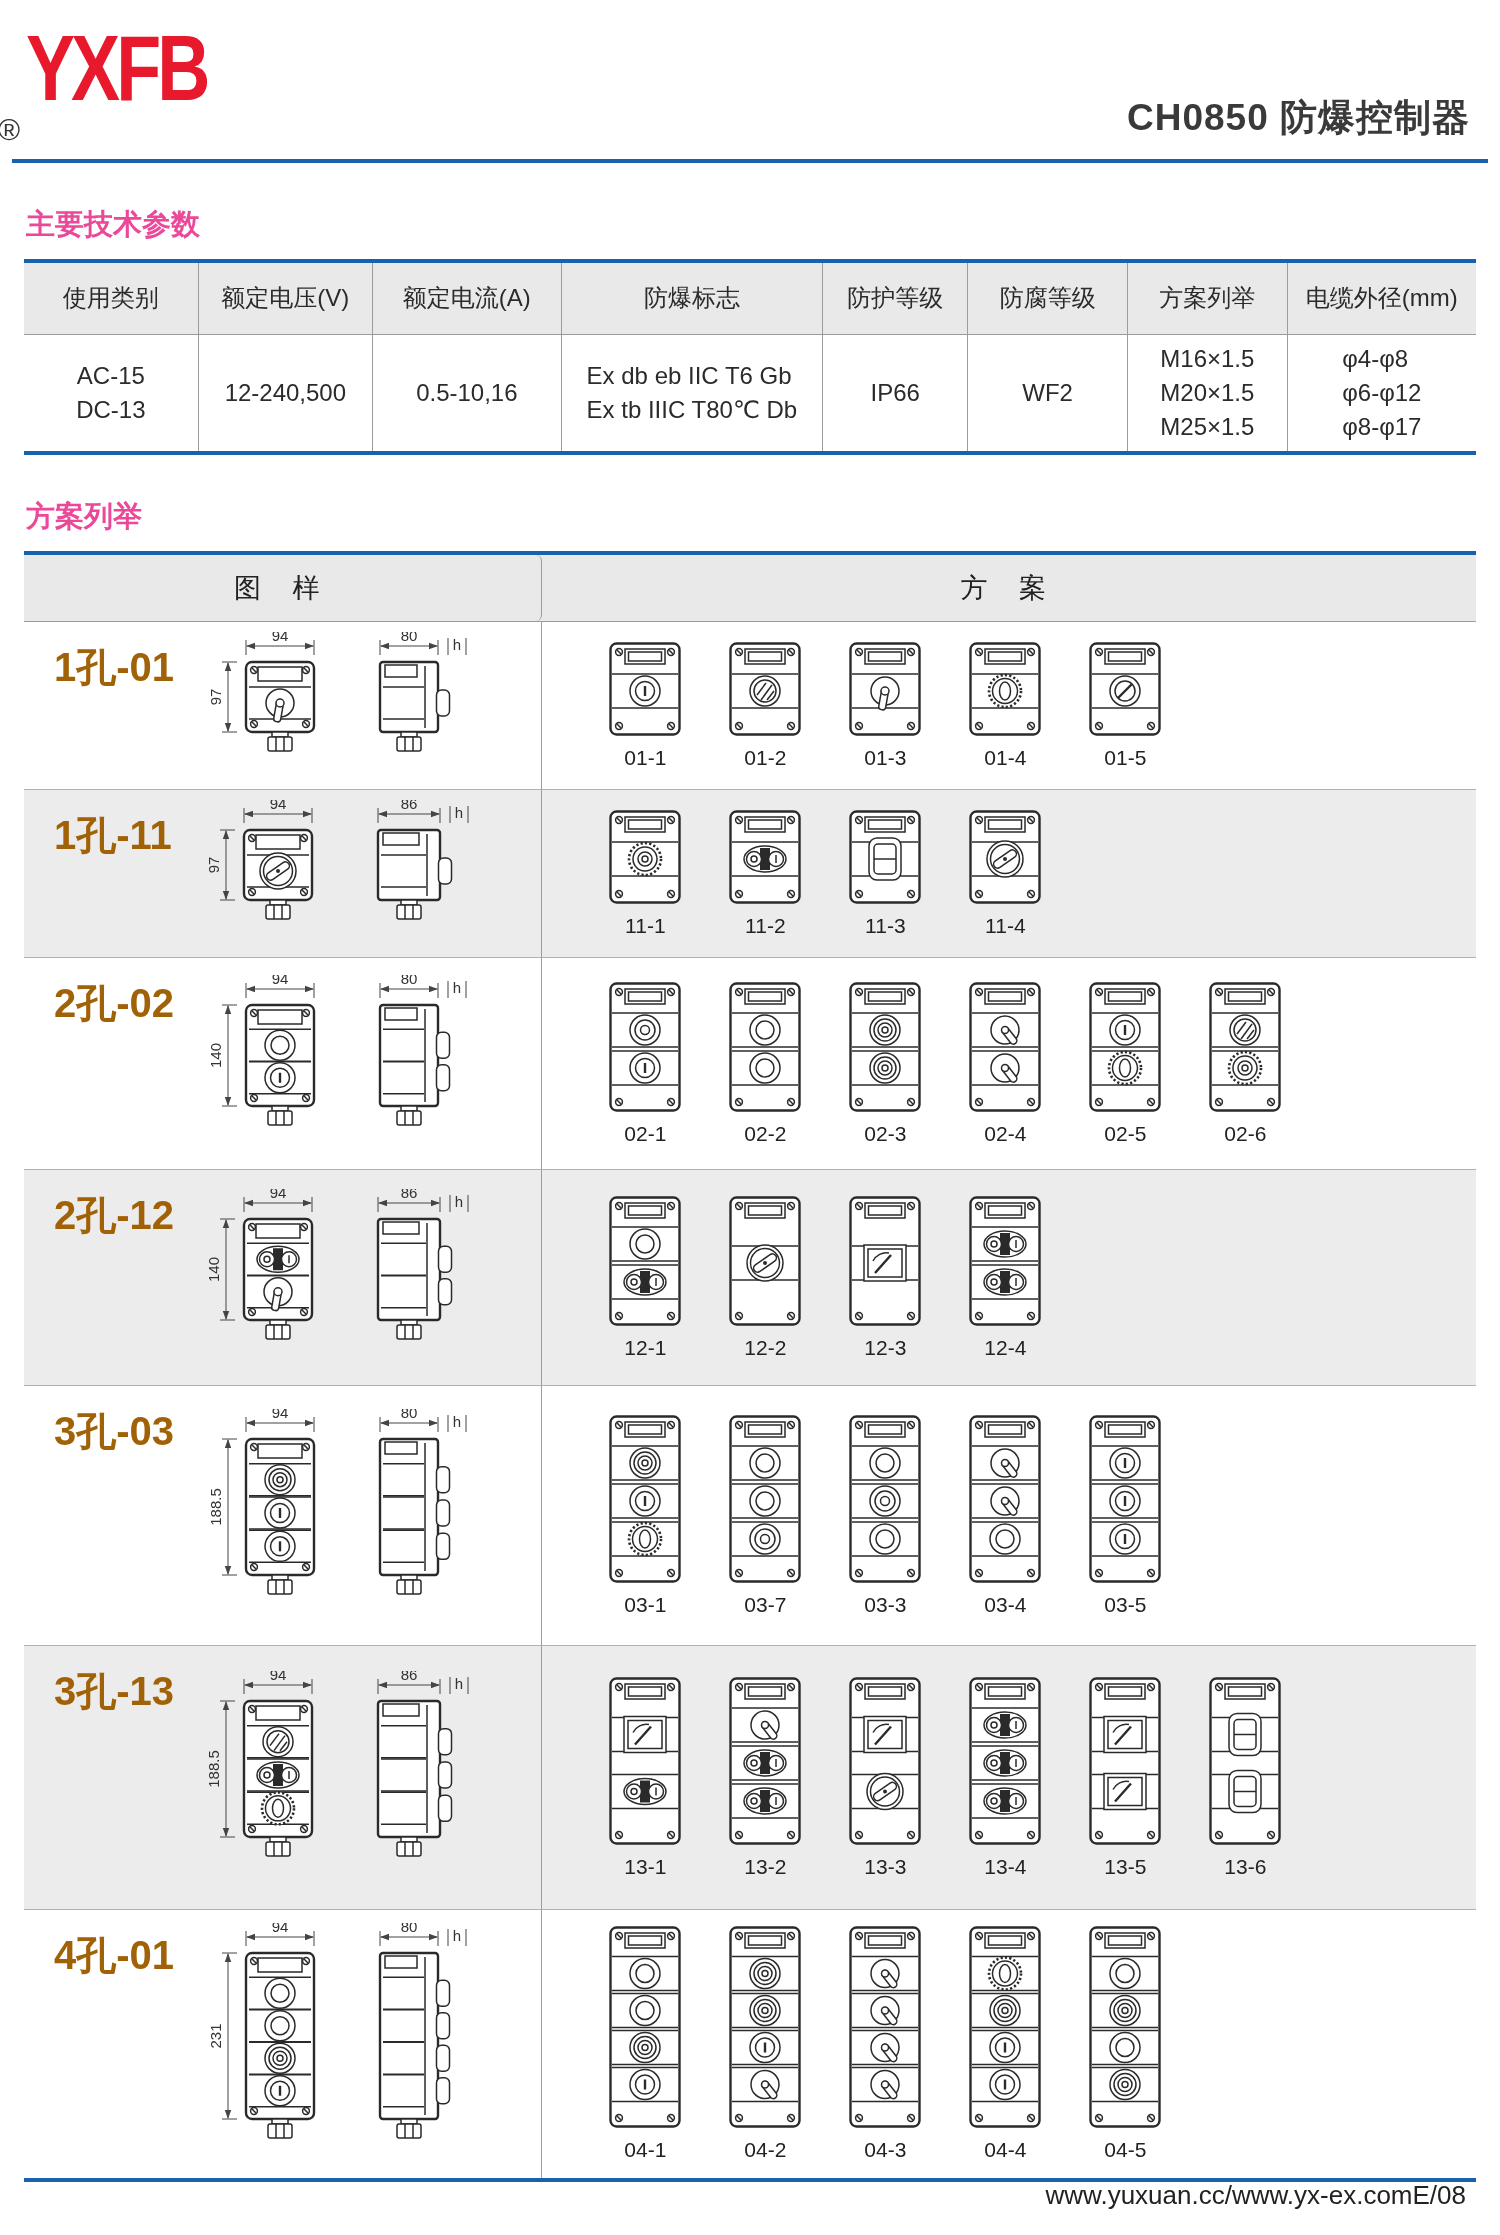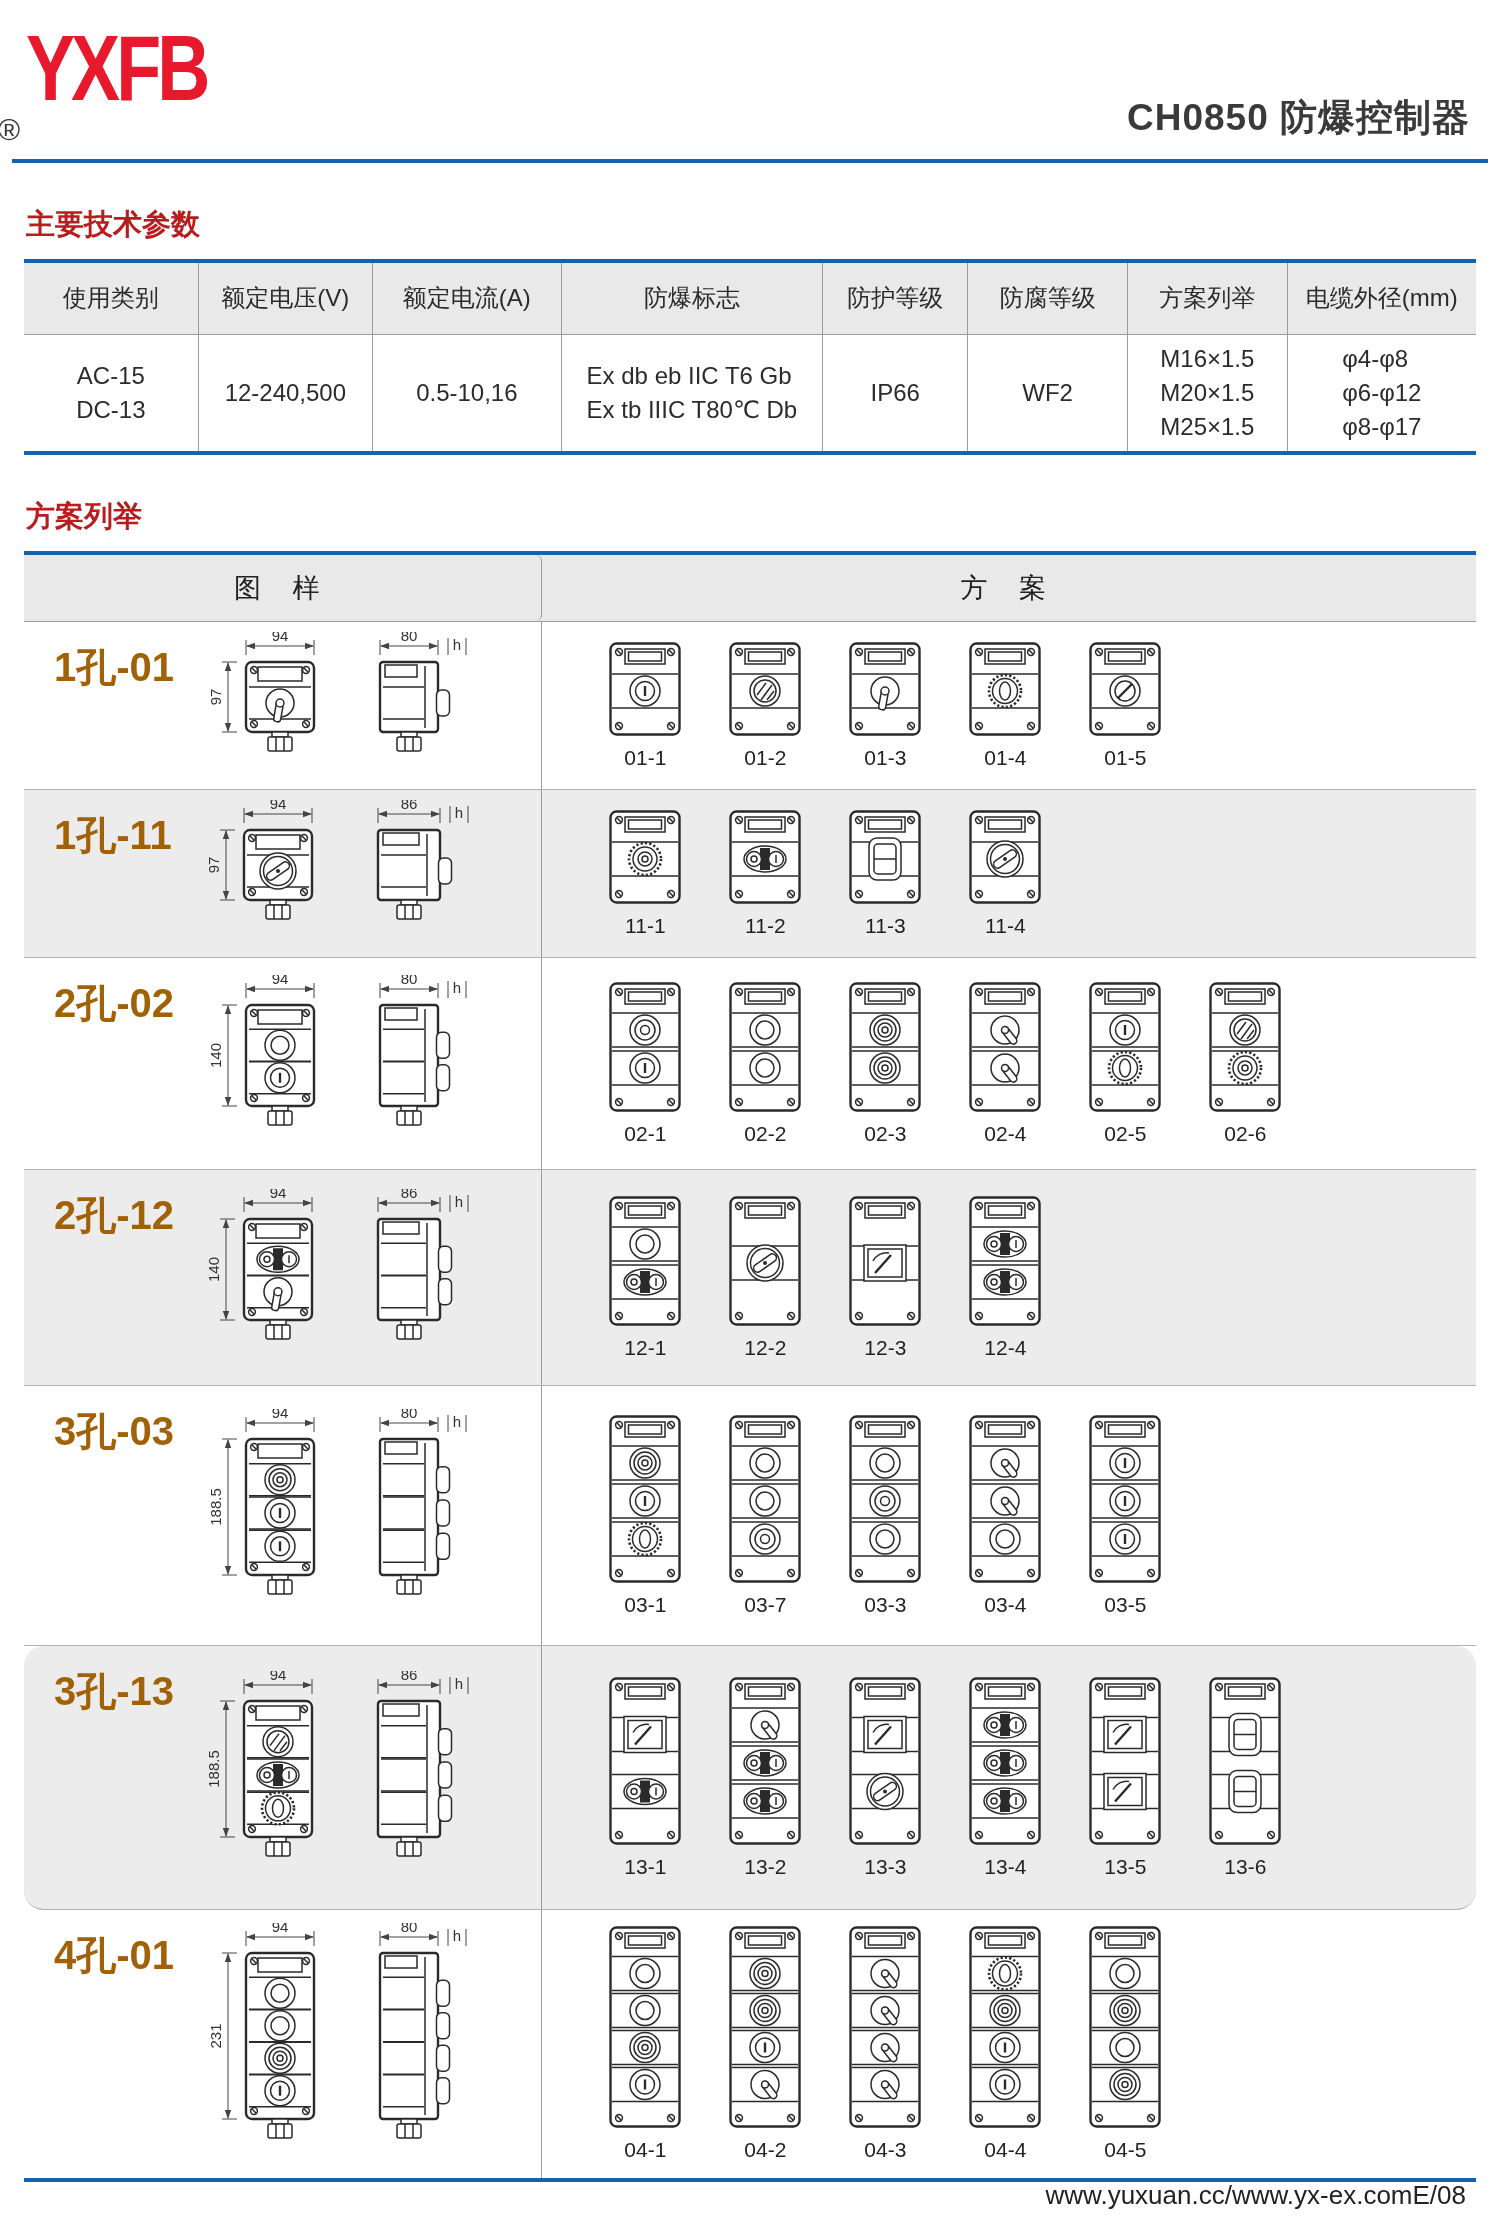--- a/index.html
+++ b/index.html
@@ -16,21 +16,21 @@
   .page{width:1500px;height:2235px;margin:0 auto;background:#fff;position:relative;overflow:hidden;}
 
   
   .header{display:flex;justify-content:space-between;align-items:flex-end;padding:26px 30px 0 26px;}
   .logo-wrap{display:flex;align-items:flex-start;flex-direction:column;}
   .logo{color:var(--red);font-size:92px;font-weight:800;line-height:.92;letter-spacing:-5px;transform:scaleX(.8);transform-origin:left bottom;}
   .regmark{font-size:30px;color:#333;margin-left:-28px;margin-top:2px;}
   .title{font-size:37px;font-weight:700;color:#3a3a3a;letter-spacing:1px;padding-bottom:4px;white-space:nowrap;}
   .rule{height:4px;background:var(--blue);margin:12px 12px 0 12px;}
 
-  .sec-h{font-size:29px;font-weight:700;color:#b91c1c;margin:42px 14px 14px 26px;}
+  .sec-h{font-size:29px;font-weight:700;color:#ec4899;margin:42px 14px 14px 26px;}
 
   
   table.tech{border-collapse:collapse;width:1452px;margin:0 24px;border-top:4px solid var(--blue);border-bottom:4px solid var(--blue);table-layout:fixed;}
   table.tech th{background:var(--hdrbg);font-weight:400;font-size:24px;height:74px;border-bottom:1px solid var(--line);text-align:center;}
   table.tech th+th, table.tech td+td{border-left:1px solid var(--line);}
   table.tech td{font-size:24px;height:118px;text-align:center;background:#fff;}
   .blk{display:inline-block;text-align:left;line-height:1.4;}
   .blk-c{display:inline-block;text-align:center;line-height:1.4;}
 
   
@@ -1188,21 +1188,21 @@
                 <line x1="60.8" y1="8.8" x2="65.2" y2="13.2" class="ln"></line>
                 <circle cx="11" cy="159" r="3.4" class="lnw"></circle>
                 <line x1="8.8" y1="156.8" x2="13.2" y2="161.2" class="ln"></line>
                 <circle cx="63" cy="159" r="3.4" class="lnw"></circle>
                 <line x1="60.8" y1="156.8" x2="65.2" y2="161.2" class="ln"></line>
               </svg>
               <div class="scheme-id">03-5</div>
             </div>
           </div>
         </div>
-        <div class="sch-row alt" style="min-height: 264px; border-radius: 20px;">
+        <div class="sch-row alt" style="min-height: 264px;">
           <div class="cell-d">
             <div class="row-label">3孔-13</div>
             <div class="drawings">
               <svg viewBox="0 0 118 212" width="118" height="212">
                 <line x1="37" y1="14" x2="103" y2="14" class="dim"></line>
                 <path d="M 36 14 l 9 -3.2 l 0 6.4 z" class="arr"></path>
                 <path d="M 104 14 l -9 -3.2 l 0 6.4 z" class="arr"></path>
                 <line x1="36" y1="8" x2="36" y2="23" class="dim"></line>
                 <line x1="104" y1="8" x2="104" y2="23" class="dim"></line>
                 <text x="70" y="9" class="dimtxt" text-anchor="middle">94</text>

